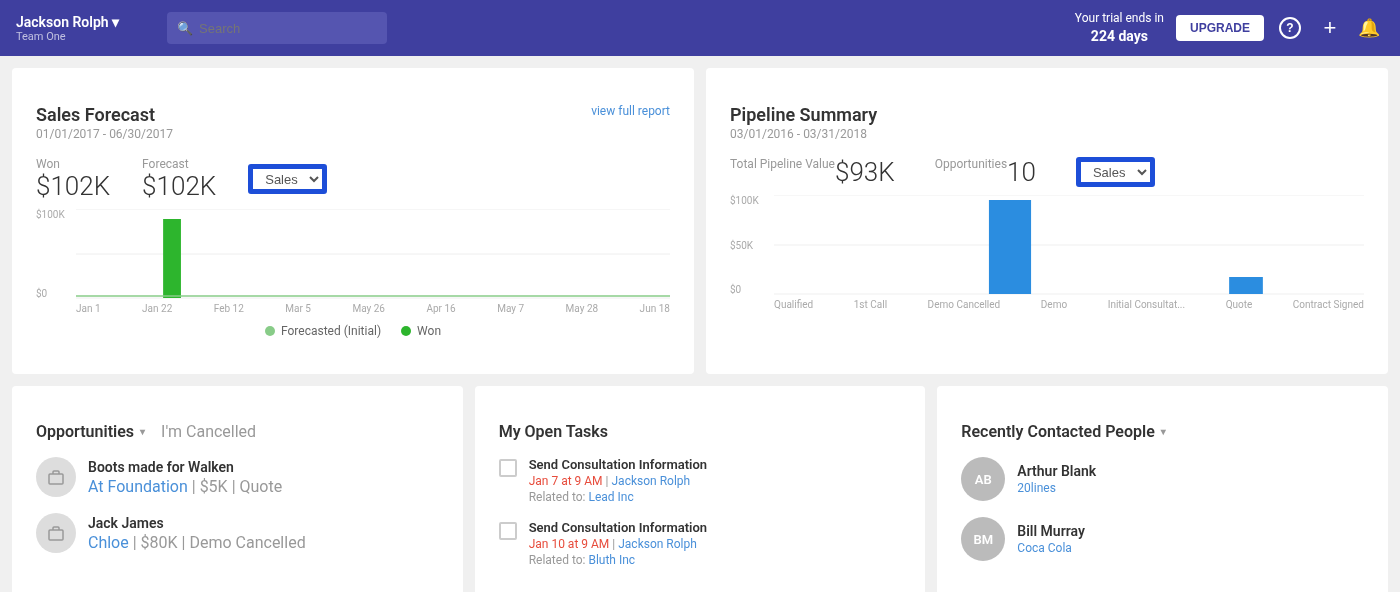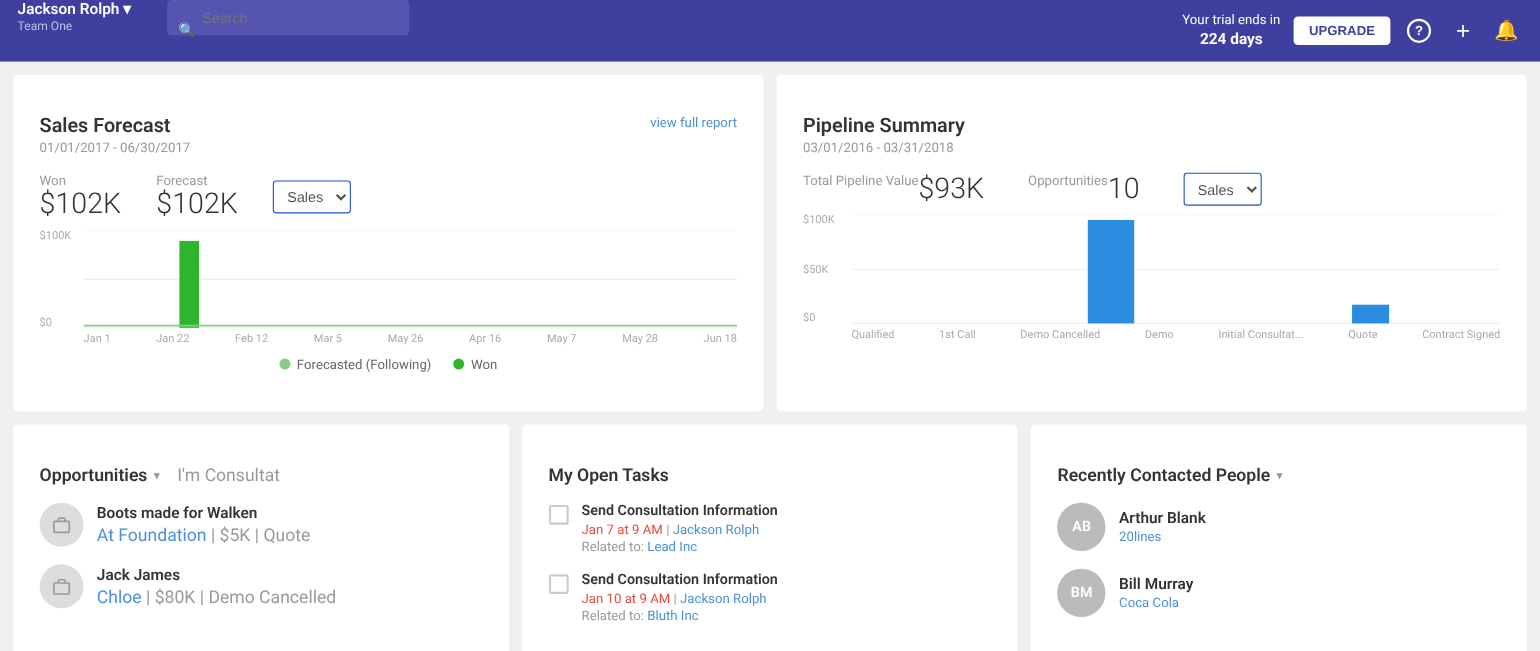--- a/index.html
+++ b/index.html
@@ -3,22 +3,23 @@
   <meta charset="utf-8">
   <style>
     * { box-sizing: border-box; margin: 0; padding: 0; }
     body { font-family: -apple-system, BlinkMacSystemFont, 'Segoe UI', Roboto, sans-serif; background: #f0f0f0; }
 
     
     .header {
       background: #3f3f9f;
       height: 56px;
       display: flex;
+      align-items: center;
       padding: 0 16px;
-      gap: 16px;
+      gap: 31px;
     }
     .header-user {
       color: white;
       font-size: 14px;
       font-weight: 600;
       white-space: nowrap;
       min-width: 120px;
     }
     .header-user-sub {
       color: #c0c0e0;
@@ -139,21 +140,21 @@
       font-size: 12px;
       color: #999;
     }
     .metric-value {
       font-size: 26px;
       font-weight: 300;
       color: #333;
     }
     .dropdown-select {
       height: 30px;
-      border: 1px solid #1d4ed8;
+      border: 5px solid #1d4ed8;
       border-radius: 3px;
       padding: 0 8px;
       font-size: 13px;
       color: #555;
       background: white;
       cursor: pointer;
       align-self: center;
     }
     .chart-svg {
       width: 100%;
@@ -414,21 +415,21 @@
         <span class="chart-label">Apr 16</span>
         <span class="chart-label">May 7</span>
         <span class="chart-label">May 28</span>
         <span class="chart-label">Jun 18</span>
       </div>
     </div>
 
     <div class="legend">
       <div class="legend-item">
         <div class="legend-dot" style="background:#88cc88;"></div>
-        <span>Forecasted (Following)</span>
+        <span>Forecasted (Initial)</span>
       </div>
       <div class="legend-item">
         <div class="legend-dot" style="background:#2db52d;"></div>
         <span>Won</span>
       </div>
     </div>
   </div>
 
   <div class="card">
     <div class="card-header">
@@ -479,21 +480,21 @@
     </div>
   </div>
 
   <div class="bottom-row">
 
     <div class="card">
       <div class="section-title">
         <span>Opportunities</span>
         <span class="chevron">▾</span>
         <span style="margin-left:4px;"> </span>
-        <span class="section-title-sub">I'm Consultat</span>
+        <span class="section-title-sub">I'm Cancelled</span>
       </div>
 
       <div class="opp-item">
         <div class="opp-icon">
           <svg width="18" height="18" viewBox="0 0 18 18">
               <rect x="2" y="6" width="14" height="10" rx="1" fill="none" stroke="#999" stroke-width="1.5"></rect>
               <path d="M6 6V4a1 1 0 011-1h4a1 1 0 011 1v2" fill="none" stroke="#999" stroke-width="1.5"></path>
             </svg>
         </div>
         <div>

